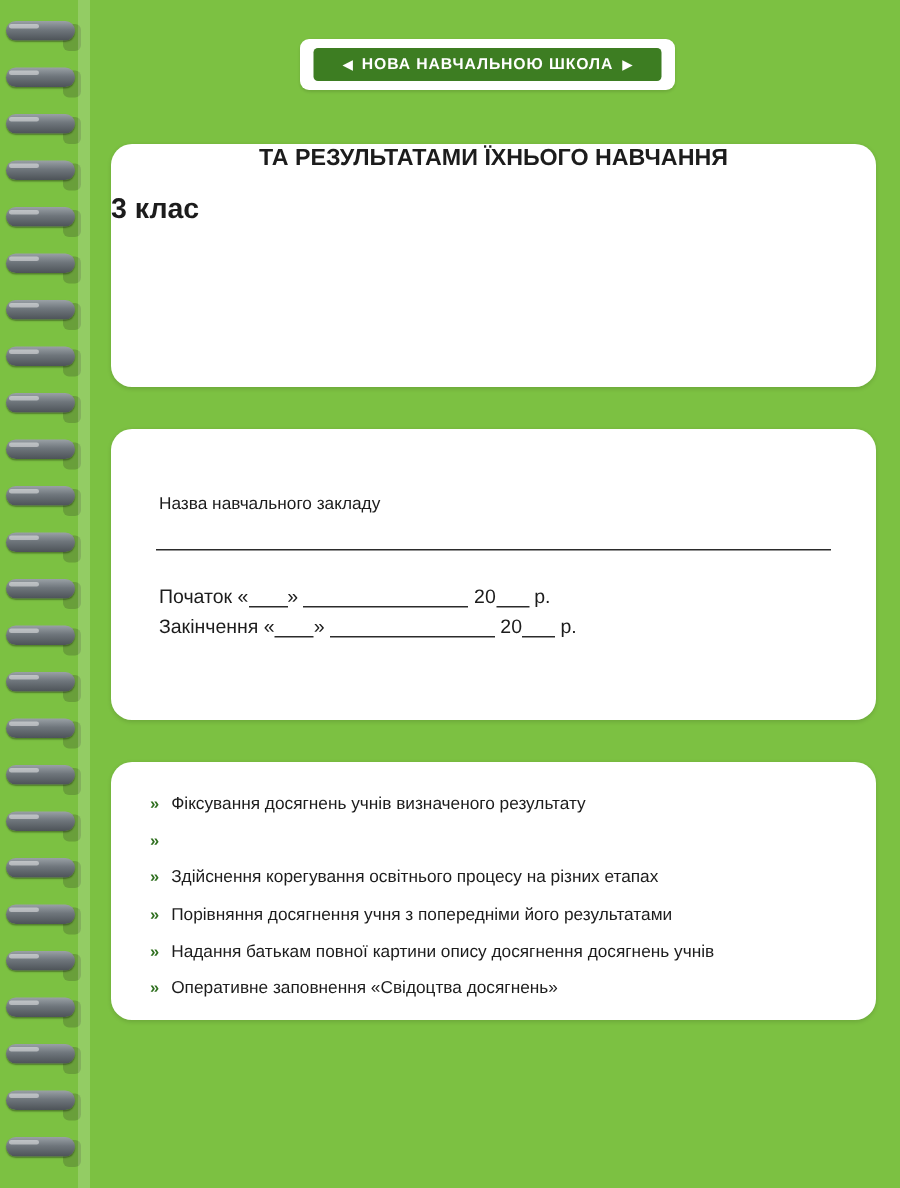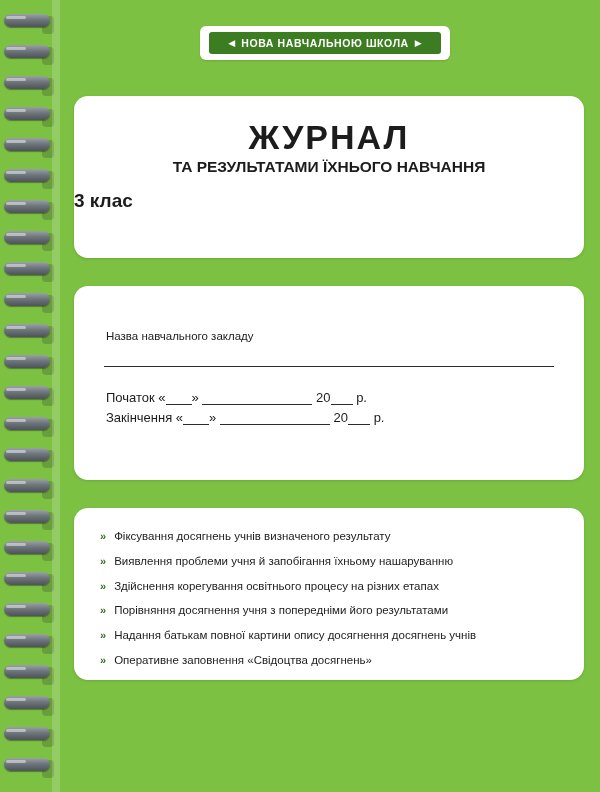--- a/index.html
+++ b/index.html
@@ -294,21 +294,20 @@
 
     <div class="nush-badge">
       <div class="nush-inner">
         <span class="nush-arrow">◀</span>
         <span class="nush-text">НОВА НАВЧАЛЬНОЮ ШКОЛА</span>
         <span class="nush-arrow">▶</span>
       </div>
     </div>
 
     <div class="card" id="title-card">
-      <div class="title-main">ЖУРНАЛ</div>
       <div class="title-sub" style="margin-top:0;">ТА РЕЗУЛЬТАТАМИ ЇХНЬОГО НАВЧАННЯ</div>
       <div class="title-grade">3 клас</div>
     </div>
 
     <div class="card" id="fields-card">
       <div class="field-label">Назва навчального закладу</div>
       <div class="field-rule"></div>
 
       <div class="field-line" id="field-start">
         <span>Початок «</span><span class="ul ul-short"></span><span>» </span><span class="ul ul-long"></span>&nbsp;<span>20</span><span class="ul ul-tiny"></span><span> р.</span>
@@ -320,21 +319,20 @@
     </div>
 
     <div class="card" id="bullets-card">
       <ul class="bullet-list" id="bullet-list">
           <li class="bullet-item">
             <span class="bullet-marker">»</span>
             <span>Фіксування досягнень учнів визначеного результату</span>
           </li>
           <li class="bullet-item">
             <span class="bullet-marker">»</span>
-            <span>Виявлення проблеми учня й запобігання їхньому нашаруванню</span>
           </li>
           <li class="bullet-item">
             <span class="bullet-marker">»</span>
             <span>Здійснення корегування освітнього процесу на різних етапах</span>
           </li>
           <li class="bullet-item">
             <span class="bullet-marker">»</span>
             <span>Порівняння досягнення учня з попередніми його результатами</span>
           </li>
           <li class="bullet-item">

